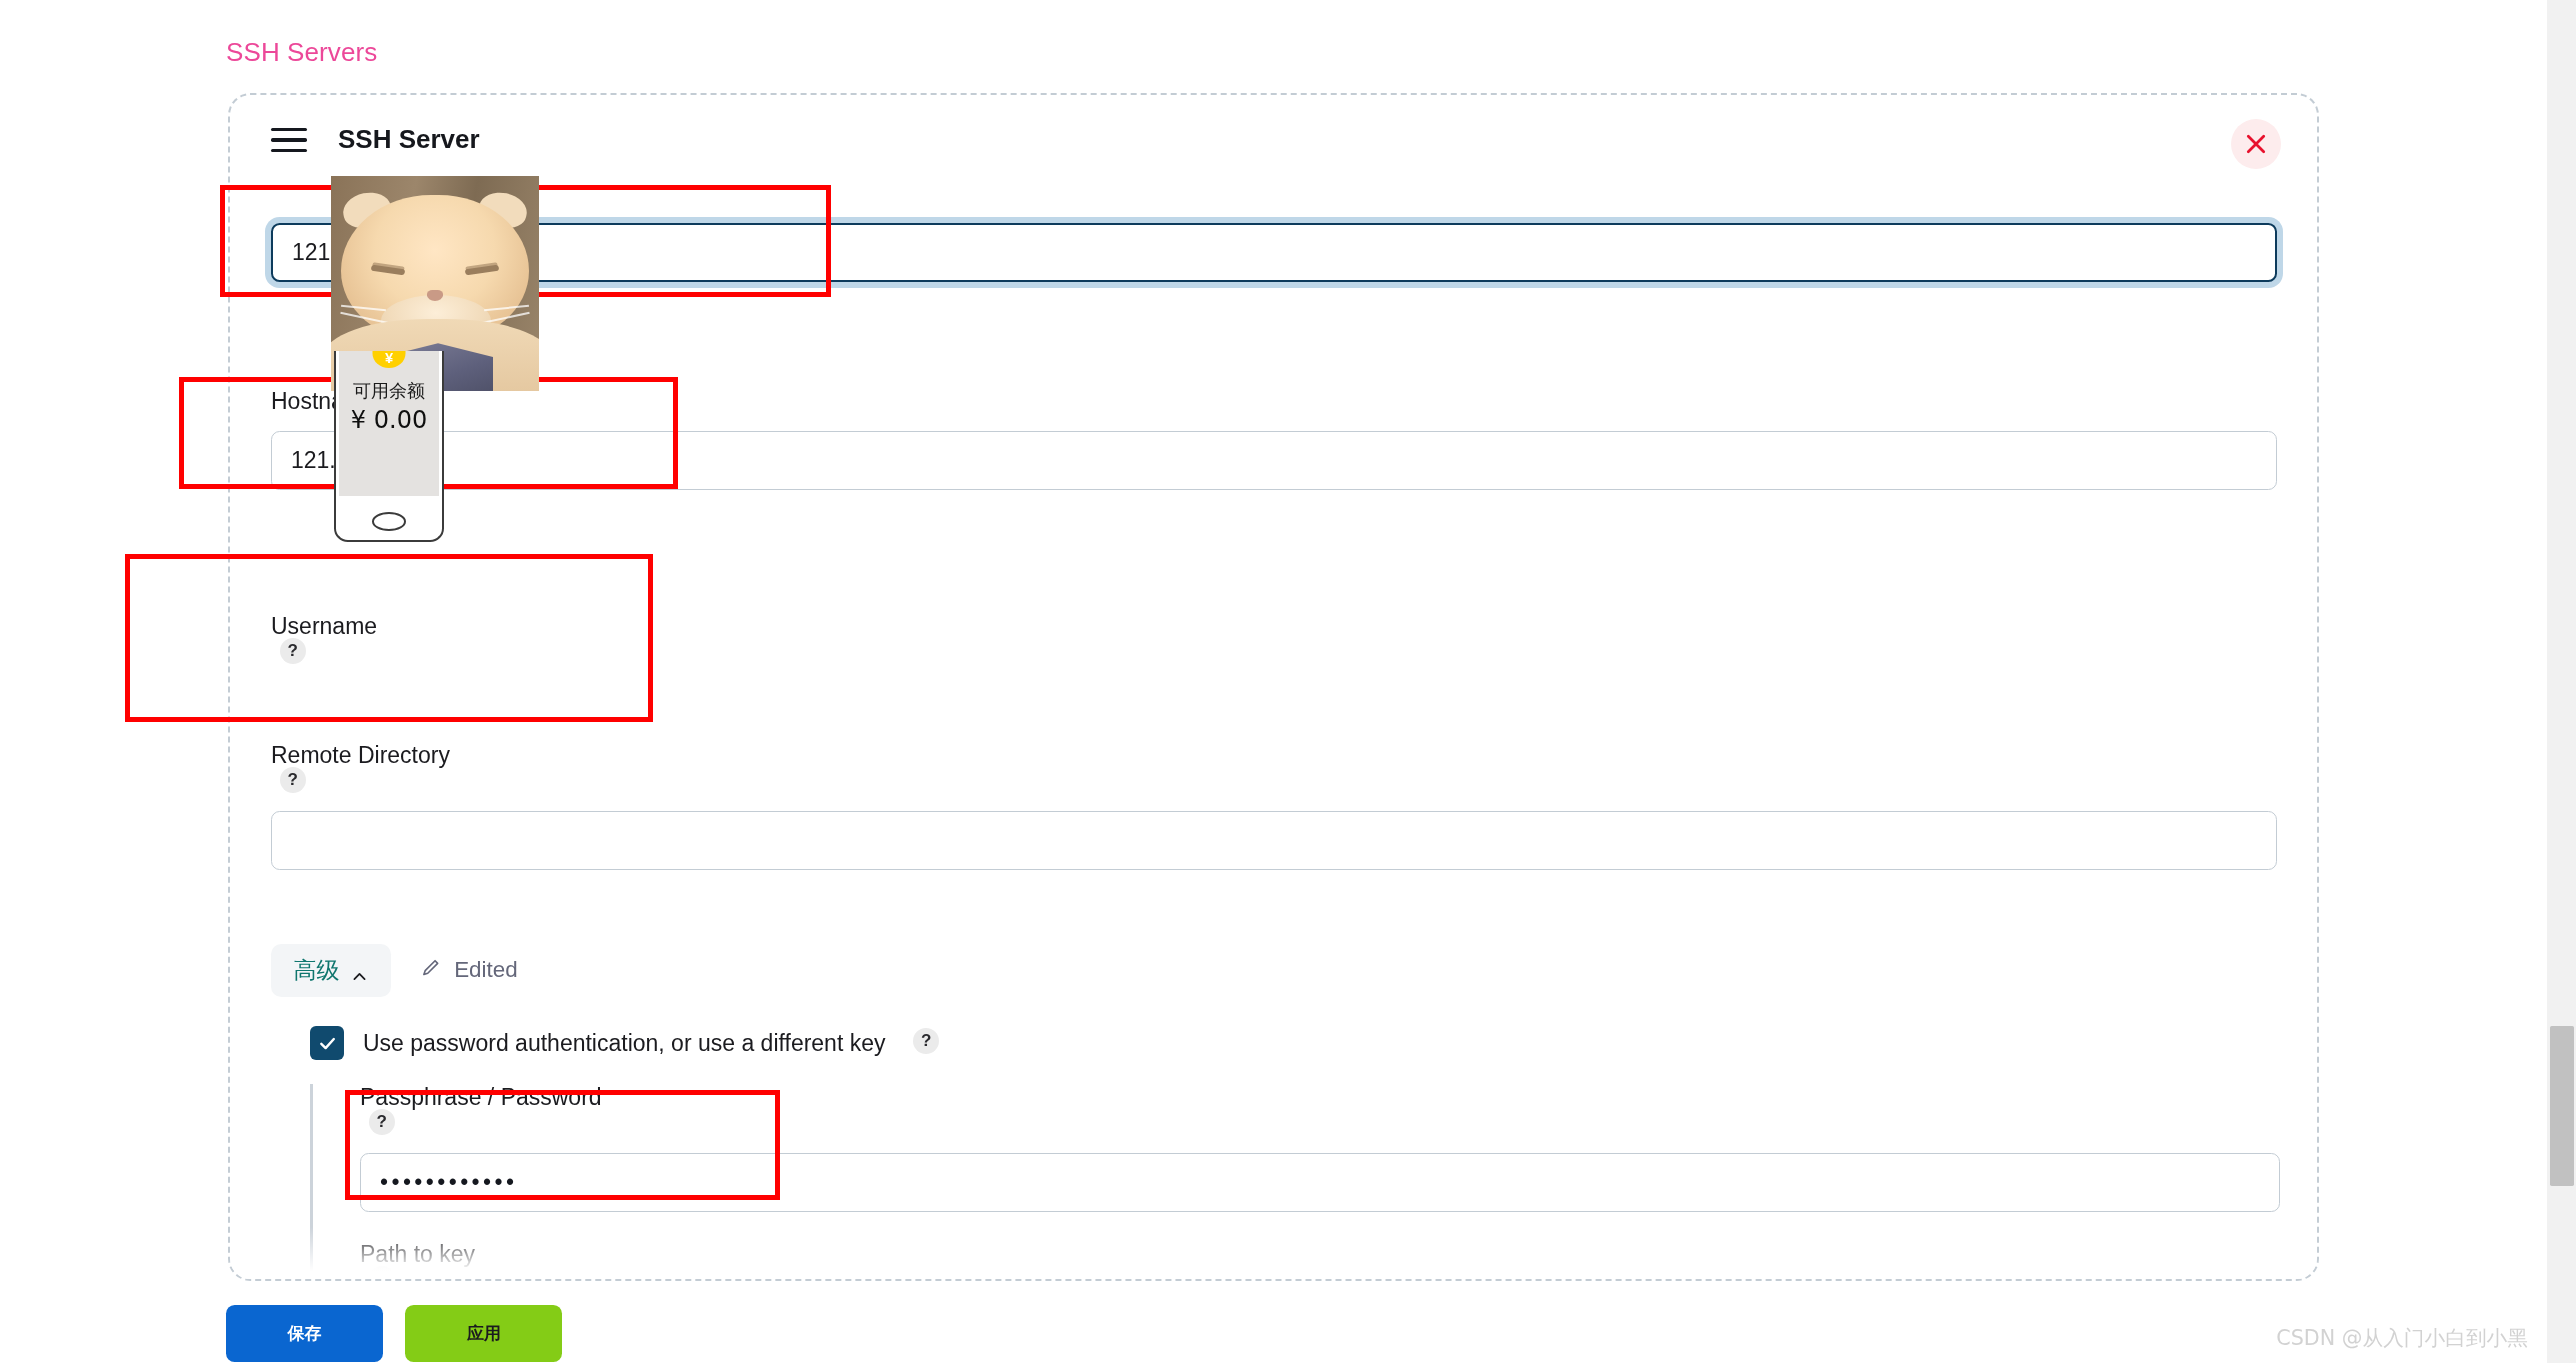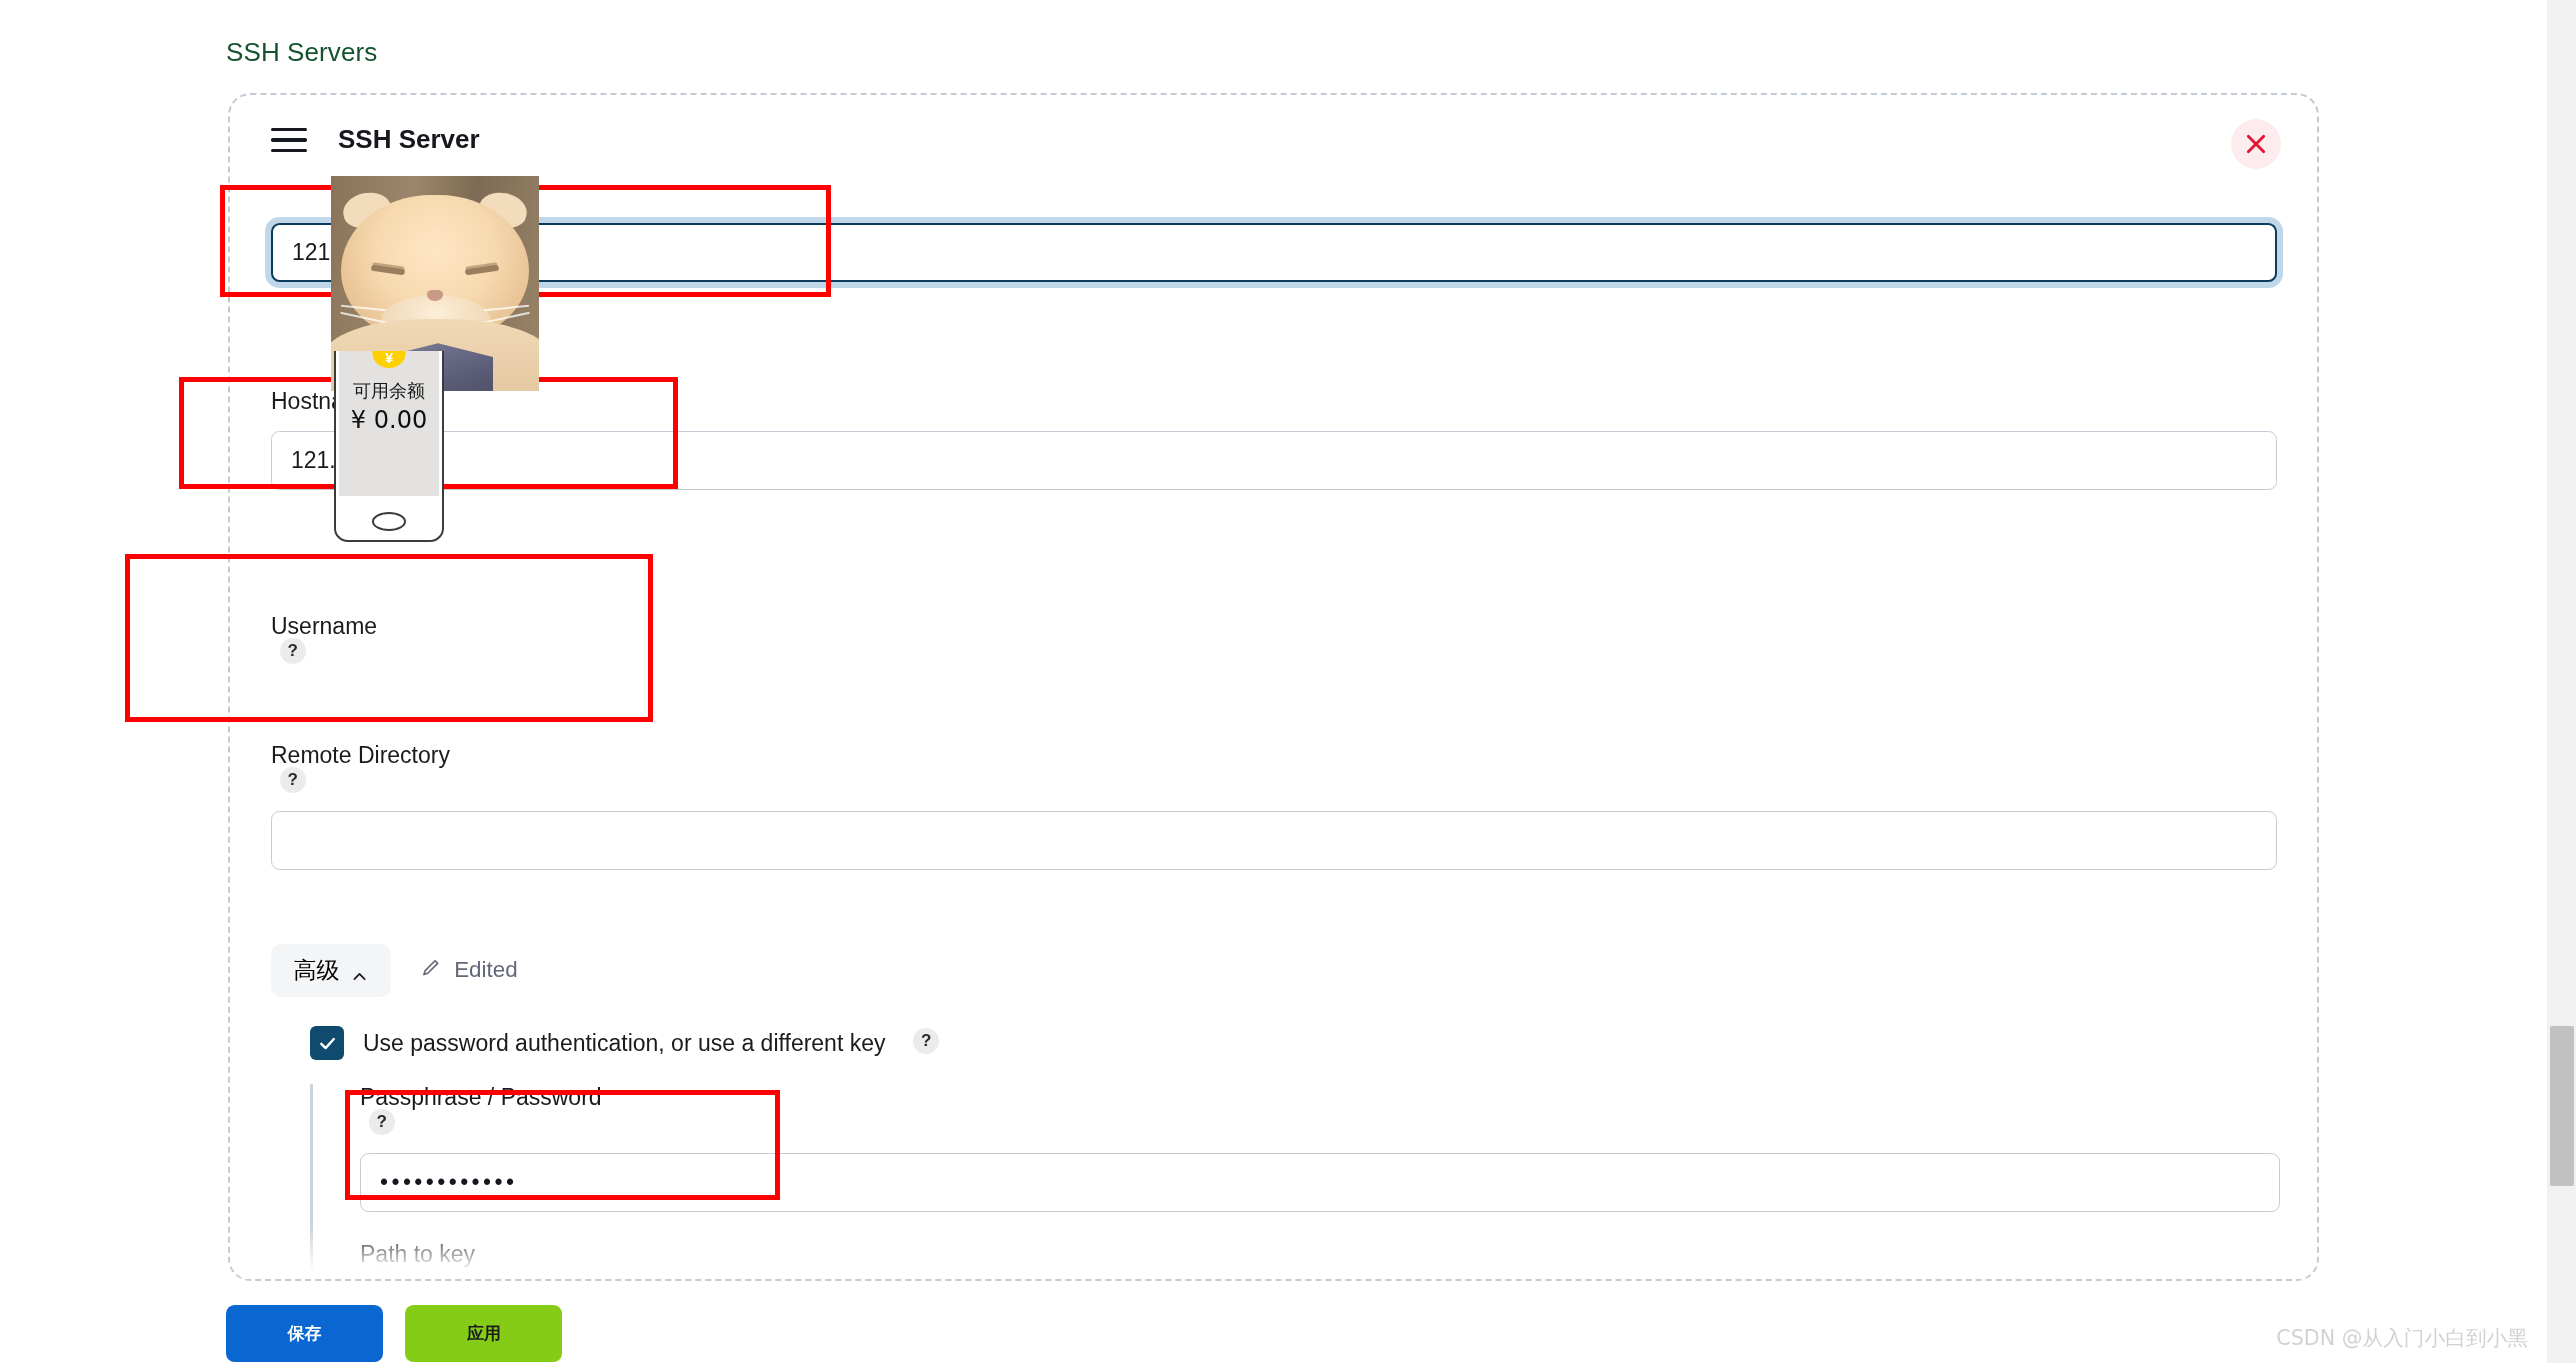--- a/index.html
+++ b/index.html
@@ -16,21 +16,21 @@
     height: 1364px;
     background: #ffffff;
   }
 
   
   .page-title {
     position: absolute;
     left: 226px;
     top: 37px;
     font-size: 26px;
-    color: #14532d;
+    color: #ec4899;
     letter-spacing: 0.1px;
     white-space: nowrap;
   }
 
   
   .card {
     position: absolute;
     left: 228px;
     top: 93px;
     width: 2091px;
@@ -156,21 +156,21 @@
   .adv-btn {
     display: inline-flex;
     align-items: center;
     gap: 12px;
     height: 53px;
     padding: 0 22.4px;
     border: none;
     border-radius: 10.3px;
     background: #f3f5f7;
     font-size: 23px;
-    color: #000000;
+    color: #0f766e;
     font-family: inherit;
     cursor: pointer;
   }
   .chev { display:inline-block; width:17px; height:17px; position:relative; top:1.7px;}
   .edited {
     display: inline-flex;
     align-items: center;
     gap: 12px;
     font-size: 22.4px;
     color: #64677a;

